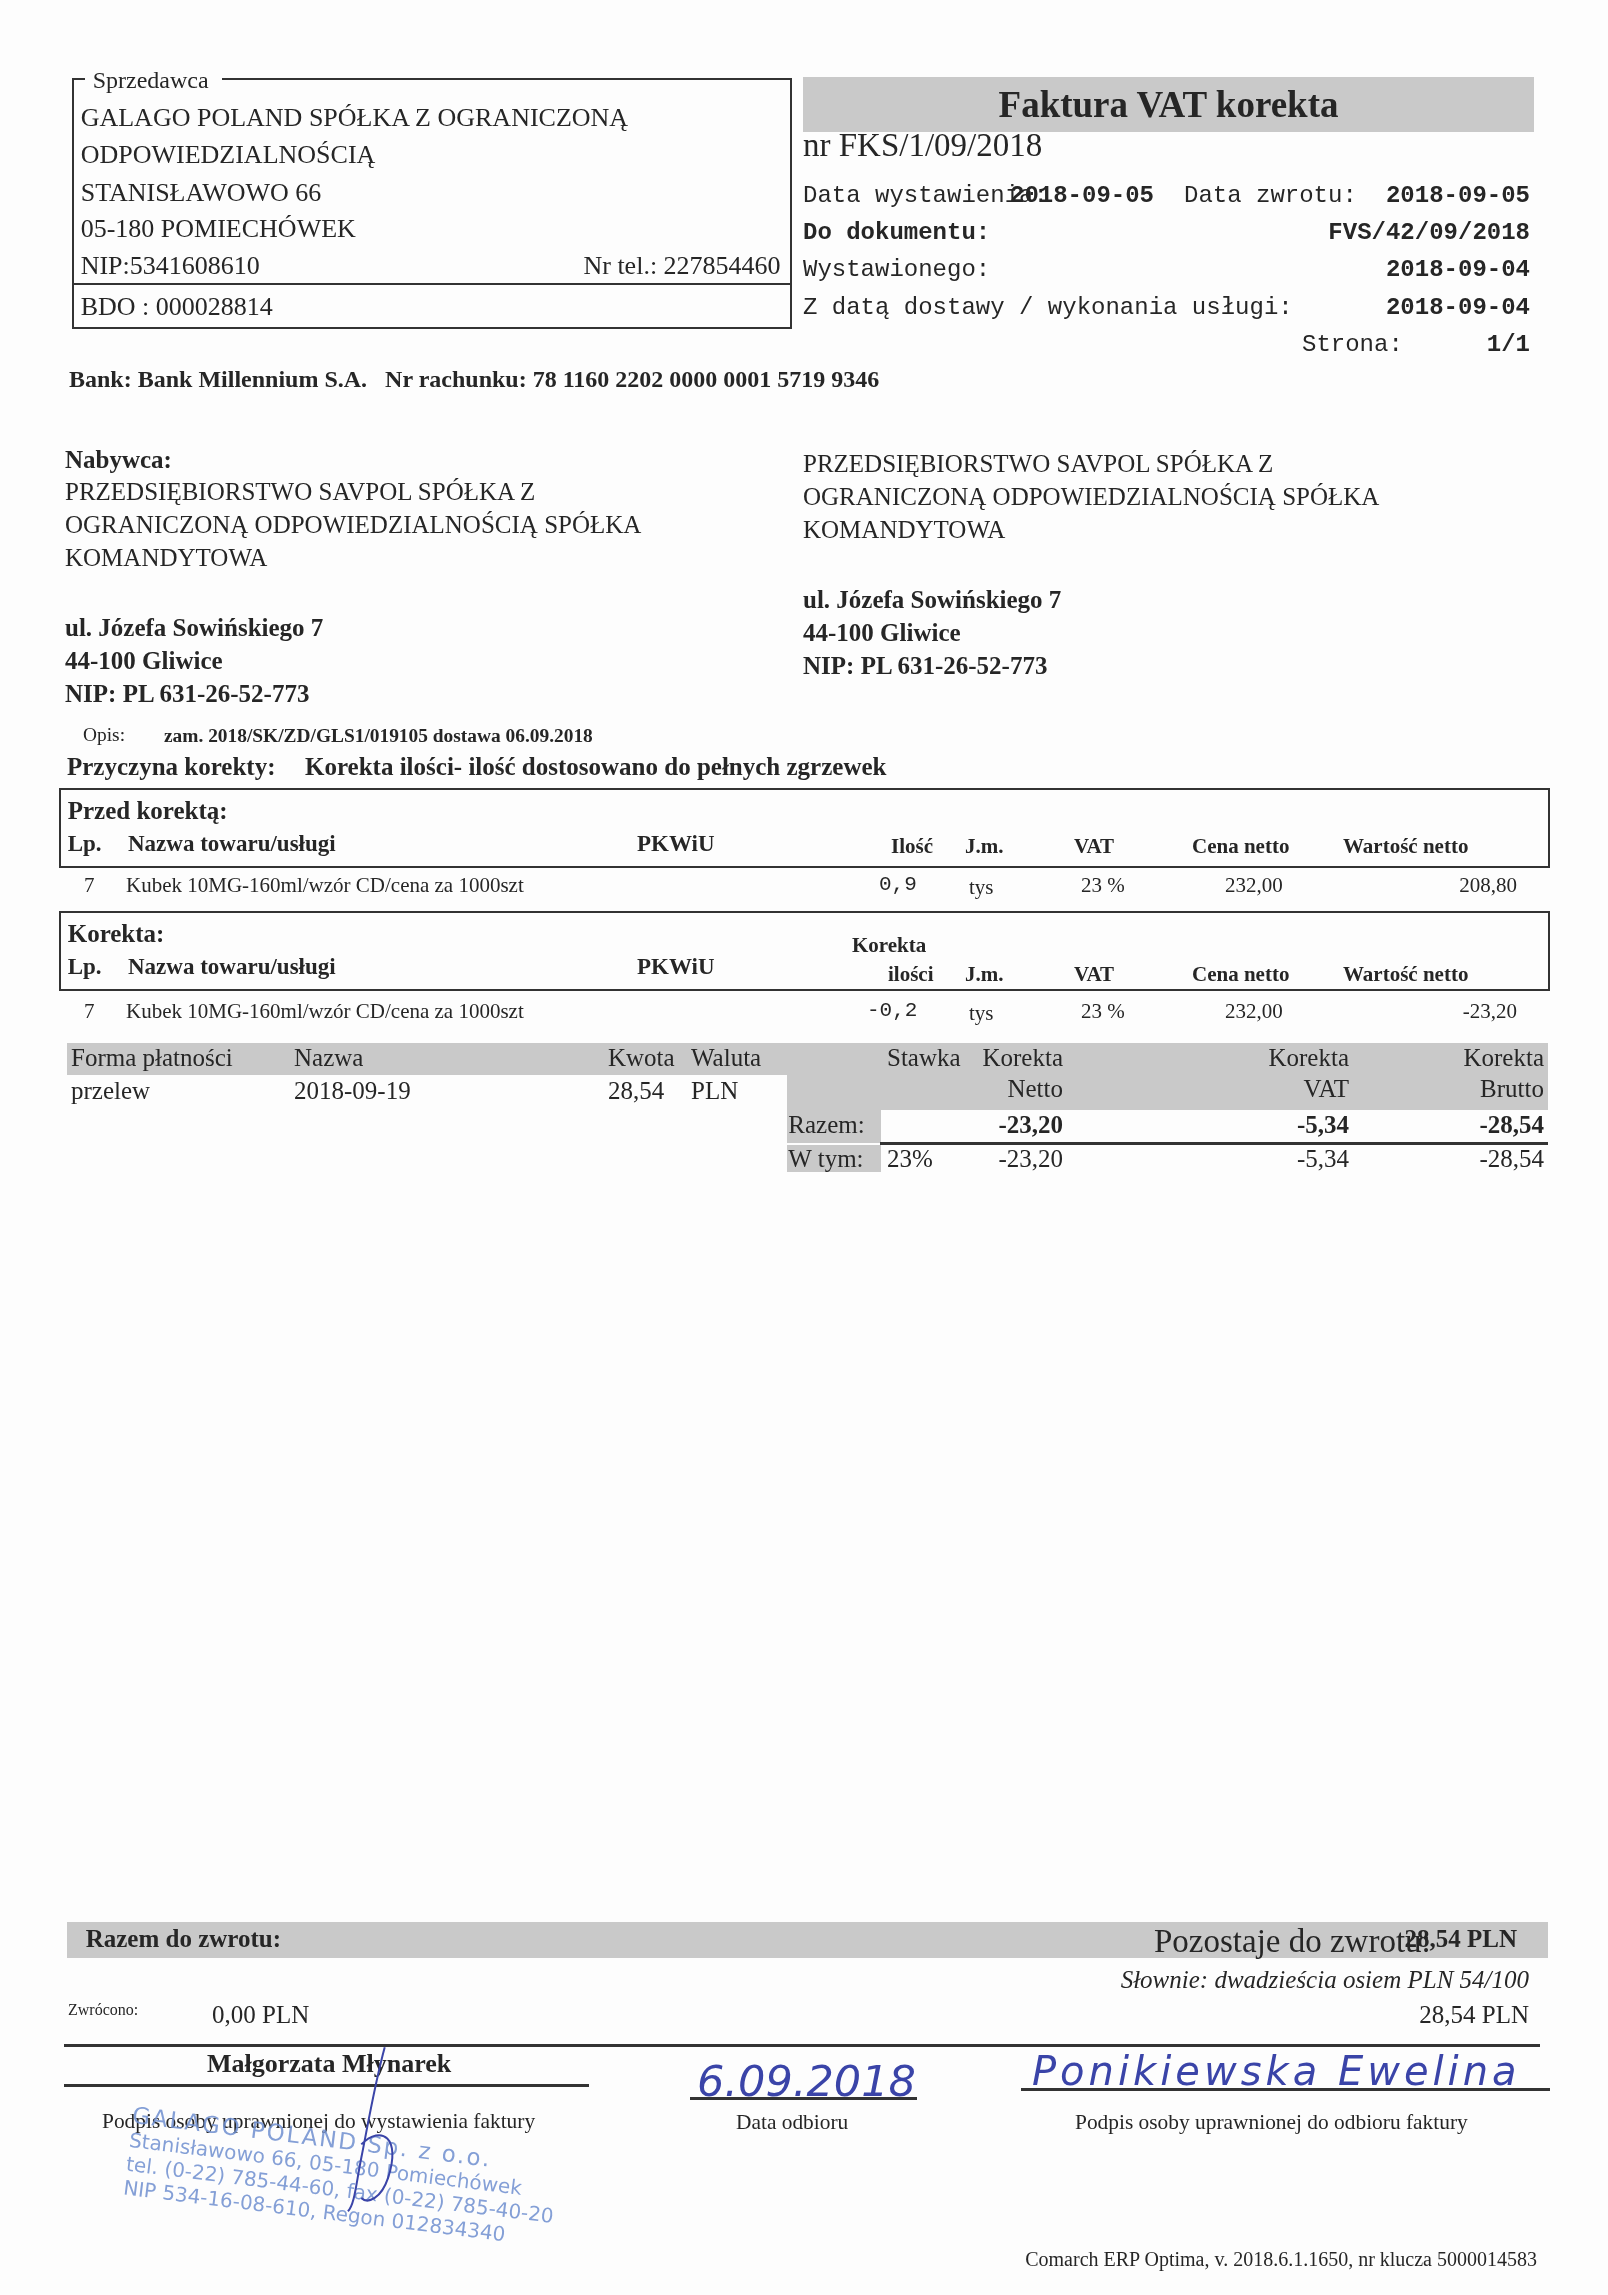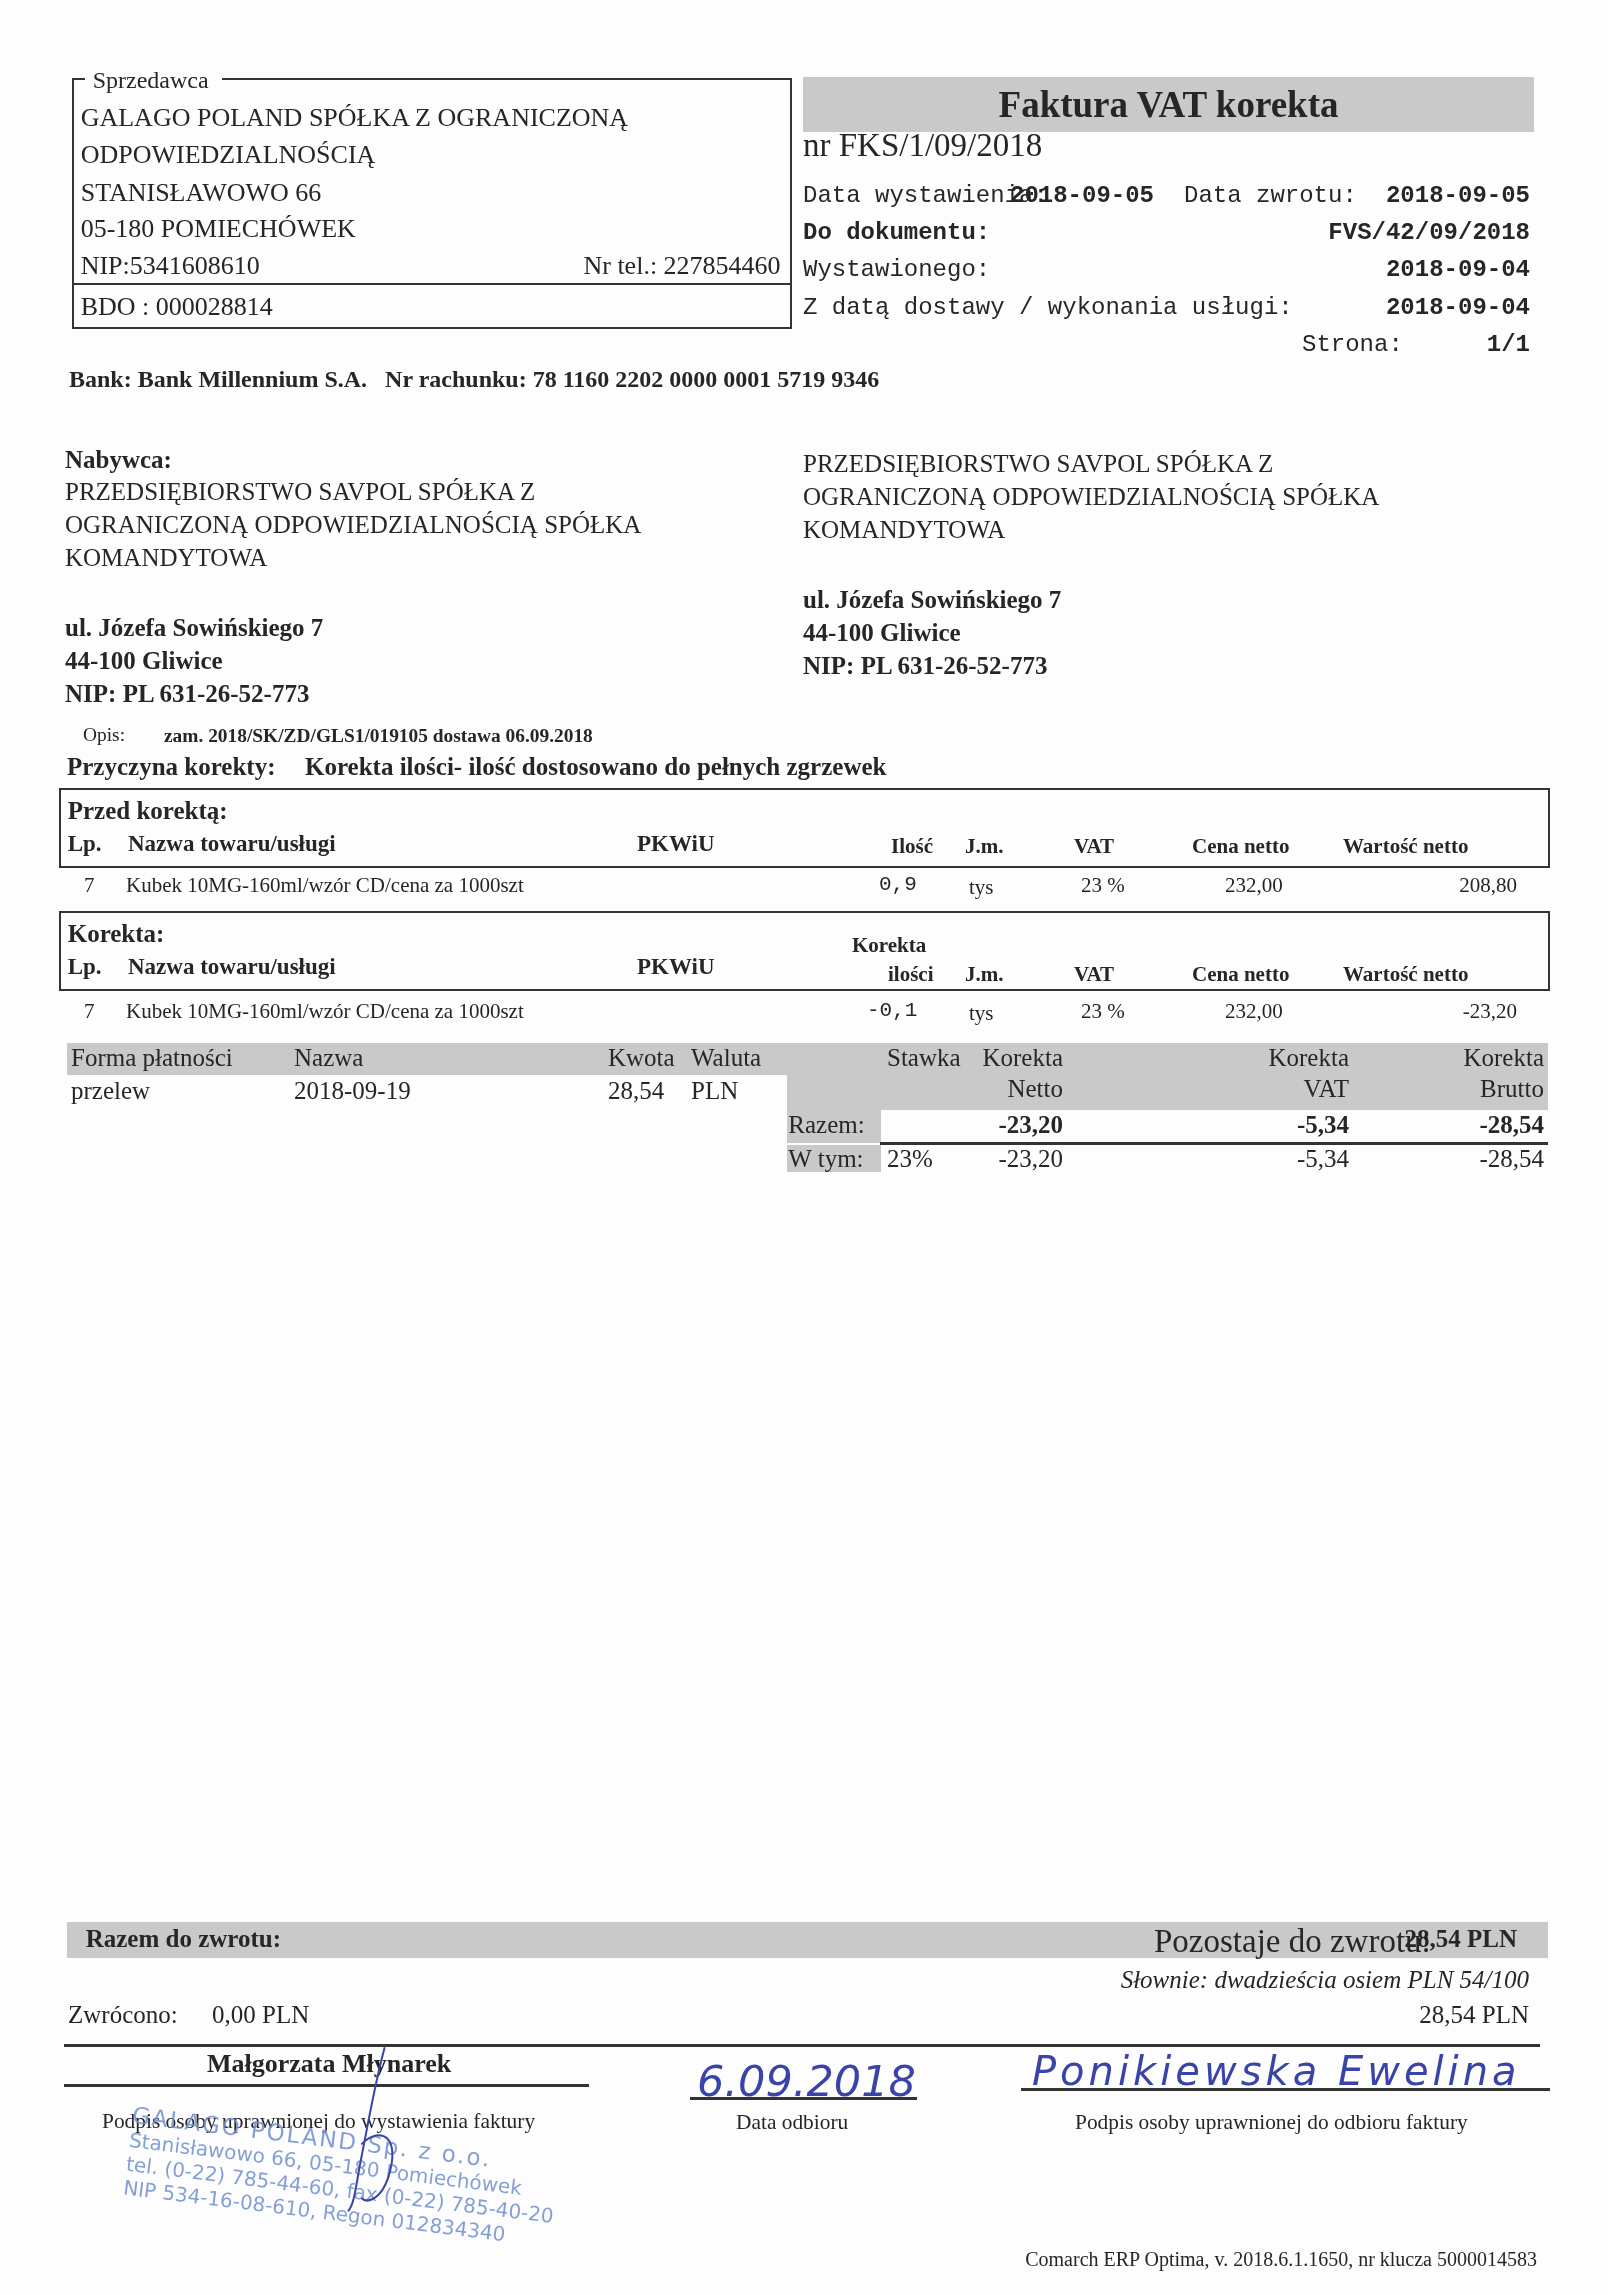--- a/index.html
+++ b/index.html
@@ -129,21 +129,21 @@
   <span class="th" style="left:791px; top:20px; font-size:21px">Korekta</span>
   <span class="th" style="left:827px; top:49px; font-size:21px">ilości</span>
   <span class="th" style="left:904px; top:49px; font-size:21px">J.m.</span>
   <span class="th" style="left:1013px; top:49px; font-size:21px">VAT</span>
   <span class="th" style="left:1131px; top:49px; font-size:21px">Cena netto</span>
   <span class="th" style="left:1282px; top:49px; font-size:21px">Wartość netto</span>
 </div>
 <div class="abs" style="left:59px; top:994px; width:1487px; height:40px">
   <span class="td" style="left:25px; top:5.3px">7</span>
   <span class="td" style="left:67px; top:5.3px">Kubek 10MG-160ml/wzór CD/cena za 1000szt</span>
-  <span class="td mono" style="left:808px; top:5.3px">-0,1</span>
+  <span class="td mono" style="left:808px; top:5.3px">-0,2</span>
   <span class="td" style="left:910px; top:6.7px">tys</span>
   <span class="td" style="left:1022px; top:5.3px">23 %</span>
   <span class="td" style="left:1166px; top:5.3px">232,00</span>
   <span class="td" style="right:29px; top:5.3px">-23,20</span>
 </div>
 
 <div class="abs gray" style="left:67px; top:1043px; width:720px; height:32px">
   <span class="abs" style="left:4px; top:1.3px; font-size:25px">Forma płatności</span>
   <span class="abs" style="left:227px; top:1.3px; font-size:25px">Nazwa</span>
   <span class="abs" style="left:541px; top:1.3px; font-size:25px">Kwota</span>
@@ -180,21 +180,21 @@
   <span class="abs r" style="right:485px; top:0; font-size:25px">-23,20</span>
   <span class="abs r" style="right:199px; top:0; font-size:25px">-5,34</span>
   <span class="abs r" style="right:4px; top:0; font-size:25px">-28,54</span>
 </div>
 
 <div class="abs gray" style="left:67px; top:1922px; width:1481px; height:36px">
   <span class="abs b" style="left:18.7px; top:2.7px; font-size:25px">Razem do zwrotu:</span>
   <span class="abs b r" style="right:31px; top:2.7px; font-size:25px">28,54 PLN</span>
 </div>
 <span class="abs" style="right:80px; top:1966px; font-size:25px; font-style:italic">Słownie: dwadzieścia osiem PLN 54/100</span>
-<span class="abs" style="left:68px; top:2001px; font-size:25px">Zwrócono:</span>
+<span class="abs" style="left:68px; top:2001px; font-size:16px">Zwrócono:</span>
 <span class="abs" style="left:212px; top:2001px; font-size:25px">0,00 PLN</span>
 <span class="abs" style="left:1154px; top:1923px; font-size:33px">Pozostaje do zwrotu:</span>
 <span class="abs r" style="right:80px; top:2001px; font-size:25px">28,54 PLN</span>
 
 <div class="line" style="left:64px; top:2044px; width:1476px; height:2.7px"></div>
 <span class="abs b" style="left:207px; top:2049px; font-size:26px">Małgorzata Młynarek</span>
 <div class="line" style="left:64px; top:2084px; width:525px; height:2.7px"></div>
 <span class="abs" style="left:102px; top:2109px; font-size:21.4px">Podpis osoby uprawnionej do wystawienia faktury</span>
 
 <span class="abs sig-blue" style="left:697px; top:2056px; font-size:43px">6.09.2018</span>

